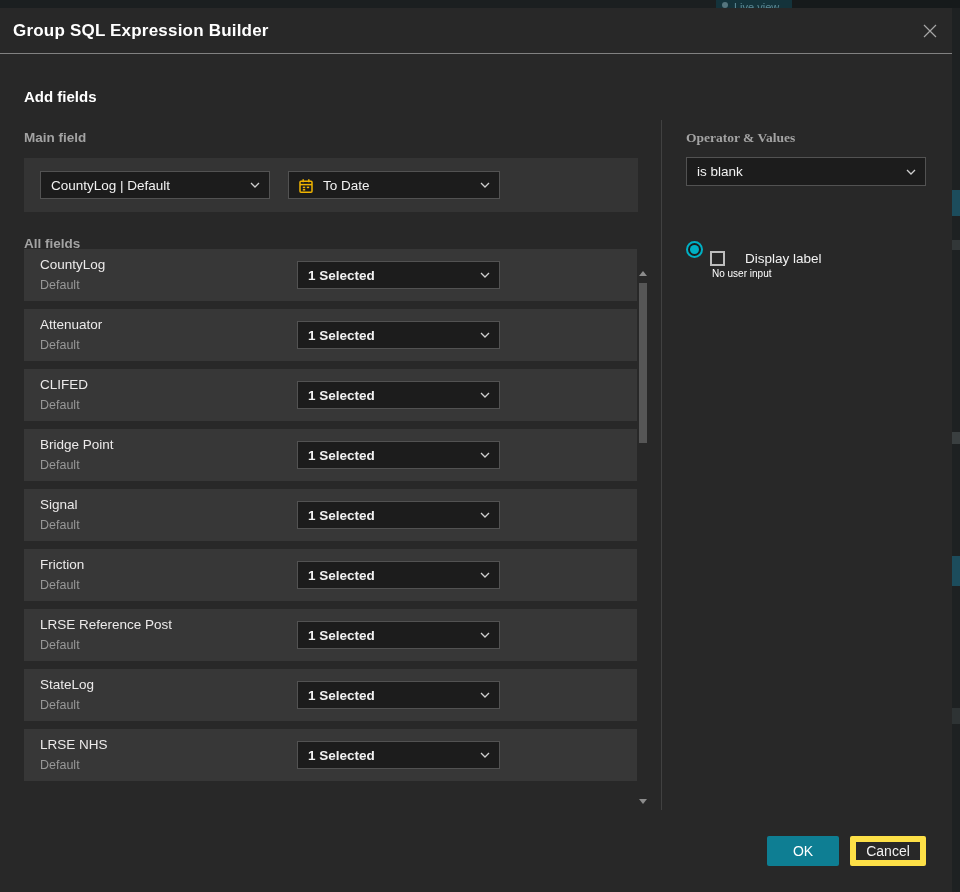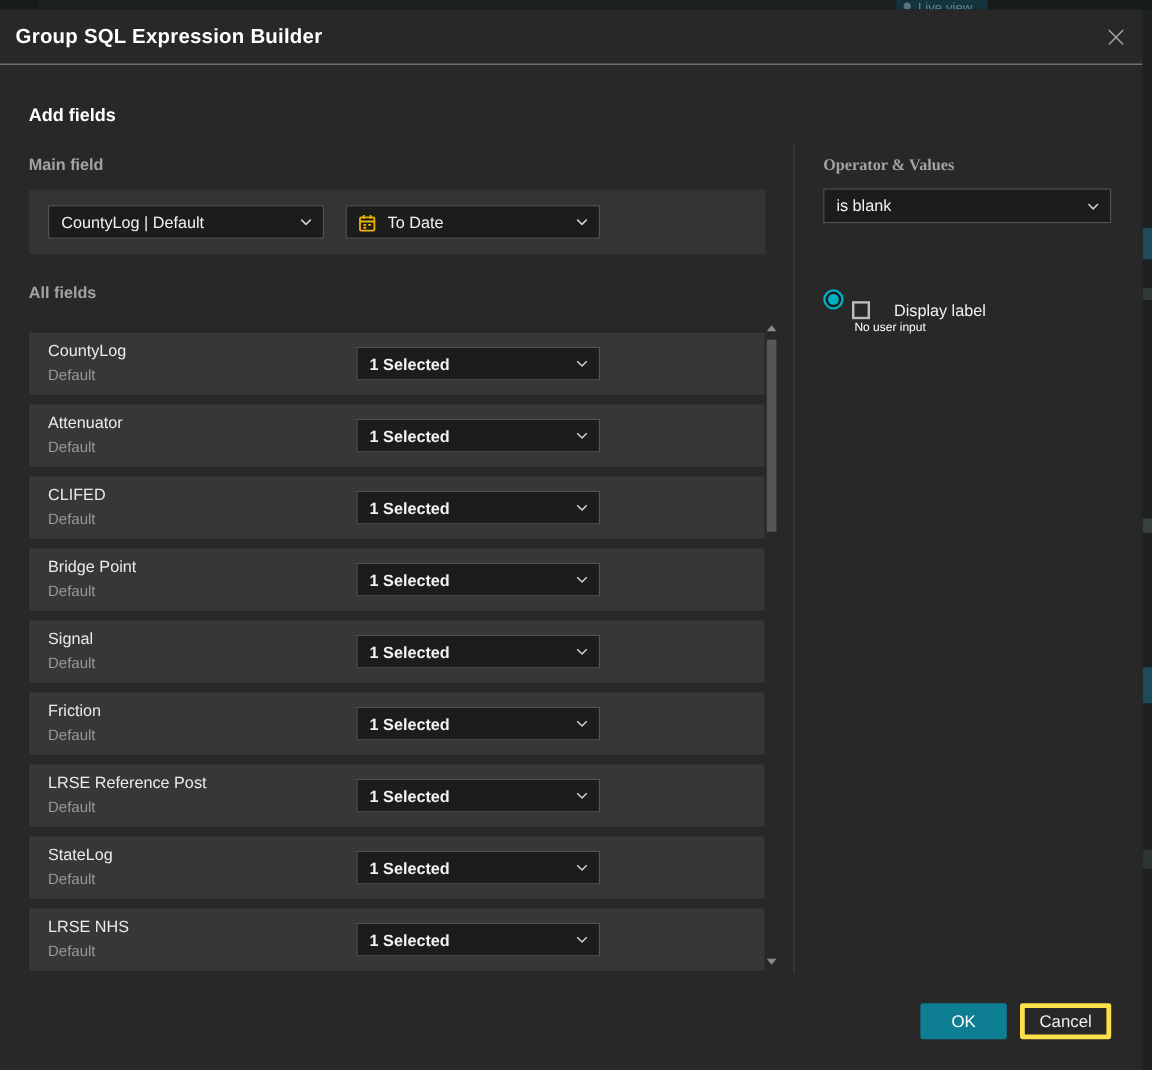--- a/index.html
+++ b/index.html
@@ -5,21 +5,21 @@
   * { margin:0; padding:0; box-sizing:border-box; }
   html,body { width:960px; height:892px; overflow:hidden; }
   body {
     font-family:"Liberation Sans", sans-serif;
     background:#161a1b;
     position:relative;
     color:#f0f0f0;
   }
 
   
-  .top-strip { position:absolute; left:0; top:0; width:792px; height:8px; background:#1b1f20; overflow:hidden;margin-left:31px; }
+  .top-strip { position:absolute; left:0; top:0; width:792px; height:8px; background:#1b1f20; overflow:hidden; }
   .ts-liveview { position:absolute; left:716px; top:0; width:122px; height:8px; background:#14333b;
                  color:#5d8a96; font-size:11px; line-height:15px; padding-left:18px; white-space:nowrap; }
   .ts-dot { position:absolute; left:6px; top:2px; width:6px; height:6px; border-radius:50%; background:#55757e; }
   .ts-frag { position:absolute; top:0; height:8px; }
   .f1 { left:845px; width:16px; background:#11363e; }
   .f2 { left:868px; width:22px; background:#2a2f30; }
   .f3 { left:898px; width:11px; background:#15383f; }
   .f4 { left:915px; width:14px; background:#2a2f30; }
   .f5 { left:934px; width:7px;  background:#123238; }
 
@@ -47,21 +47,21 @@
   .dropdown { position:absolute; height:28px; background:#1c1c1c; border:1px solid #525252;
               display:flex; align-items:center; padding:0 24px 0 10px; cursor:pointer; }
   .dropdown .dd-value { font-size:13.5px; color:#f2f2f2; white-space:nowrap; overflow:hidden; }
   .dropdown .chevron { position:absolute; right:9px; top:50%; transform:translateY(-50%); display:flex; }
   .dd-main-field { left:16px; top:13px; width:230px; }
   .dd-main-type  { left:264px; top:13px; width:212px; }
   .dd-main-type .dd-value { margin-left:24px; }
   .calendar-wrap { position:absolute; left:9px; top:6px; width:16px; height:16px; }
 
   
-  .fields-list { position:absolute; left:24px; top:269px; width:628px; height:540px; overflow:hidden; }
+  .fields-list { position:absolute; left:24px; top:241px; width:628px; height:540px; overflow:hidden; }
   .field-row { position:relative; width:613px; height:52px; background:#373737; margin-bottom:8px; }
   .field-row .f-name { position:absolute; left:16px; top:8px;  font-size:13.5px; color:#eceaea; }
   .field-row .f-sub  { position:absolute; left:16px; top:29px; font-size:12.5px; color:#989898; }
   .field-row .dropdown { left:273px; top:12px; width:203px;font-weight:bold; }
 
   
   .scrollbar { position:absolute; left:638px; top:257px; width:11px; height:545px; }
   .sb-up, .sb-down { position:absolute; left:1px; width:0; height:0; cursor:pointer; }
   .sb-up   { top:6px;    border-left:4px solid transparent; border-right:4px solid transparent; border-bottom:5px solid #8c8c8c; }
   .sb-down { bottom:6px; border-left:4px solid transparent; border-right:4px solid transparent; border-top:5px solid #8c8c8c; }
@@ -81,21 +81,21 @@
   .radio-row .ctl-label { margin-left:9px; font-size:10px; color:#ffffff;margin-top:48px; }
 
   .checkbox-row { position:absolute; left:710px; top:243px; display:flex; align-items:center; cursor:pointer; }
   .checkbox-box { width:15px; height:15px; border:2px solid #bdbdbd; background:transparent; }
   .checkbox-row .ctl-label { margin-left:20px; font-size:13.5px; color:#f2f2f2; }
 
   
   .btn { position:absolute; top:828px; height:30px; font-size:14px; display:flex; align-items:center;
          justify-content:center; cursor:pointer; border-radius:2px; }
   .btn-ok { left:767px; width:72px; background:var(--accent,#0e7e93); color:#ffffff; }
-  .btn-cancel { left:850px; width:76px; background:transparent; border:4px solid #fde047; color:#f0f0f0; }
+  .btn-cancel { left:850px; width:76px; background:transparent; border:6px solid #fde047; color:#f0f0f0; }
 </style>
 </head>
 <body>
 
 <div class="top-strip">
   <div class="ts-liveview">
     <span class="ts-dot"></span><span>Live view</span>
   </div>
   <div class="ts-frag f1"></div>
   <div class="ts-frag f2"></div>

